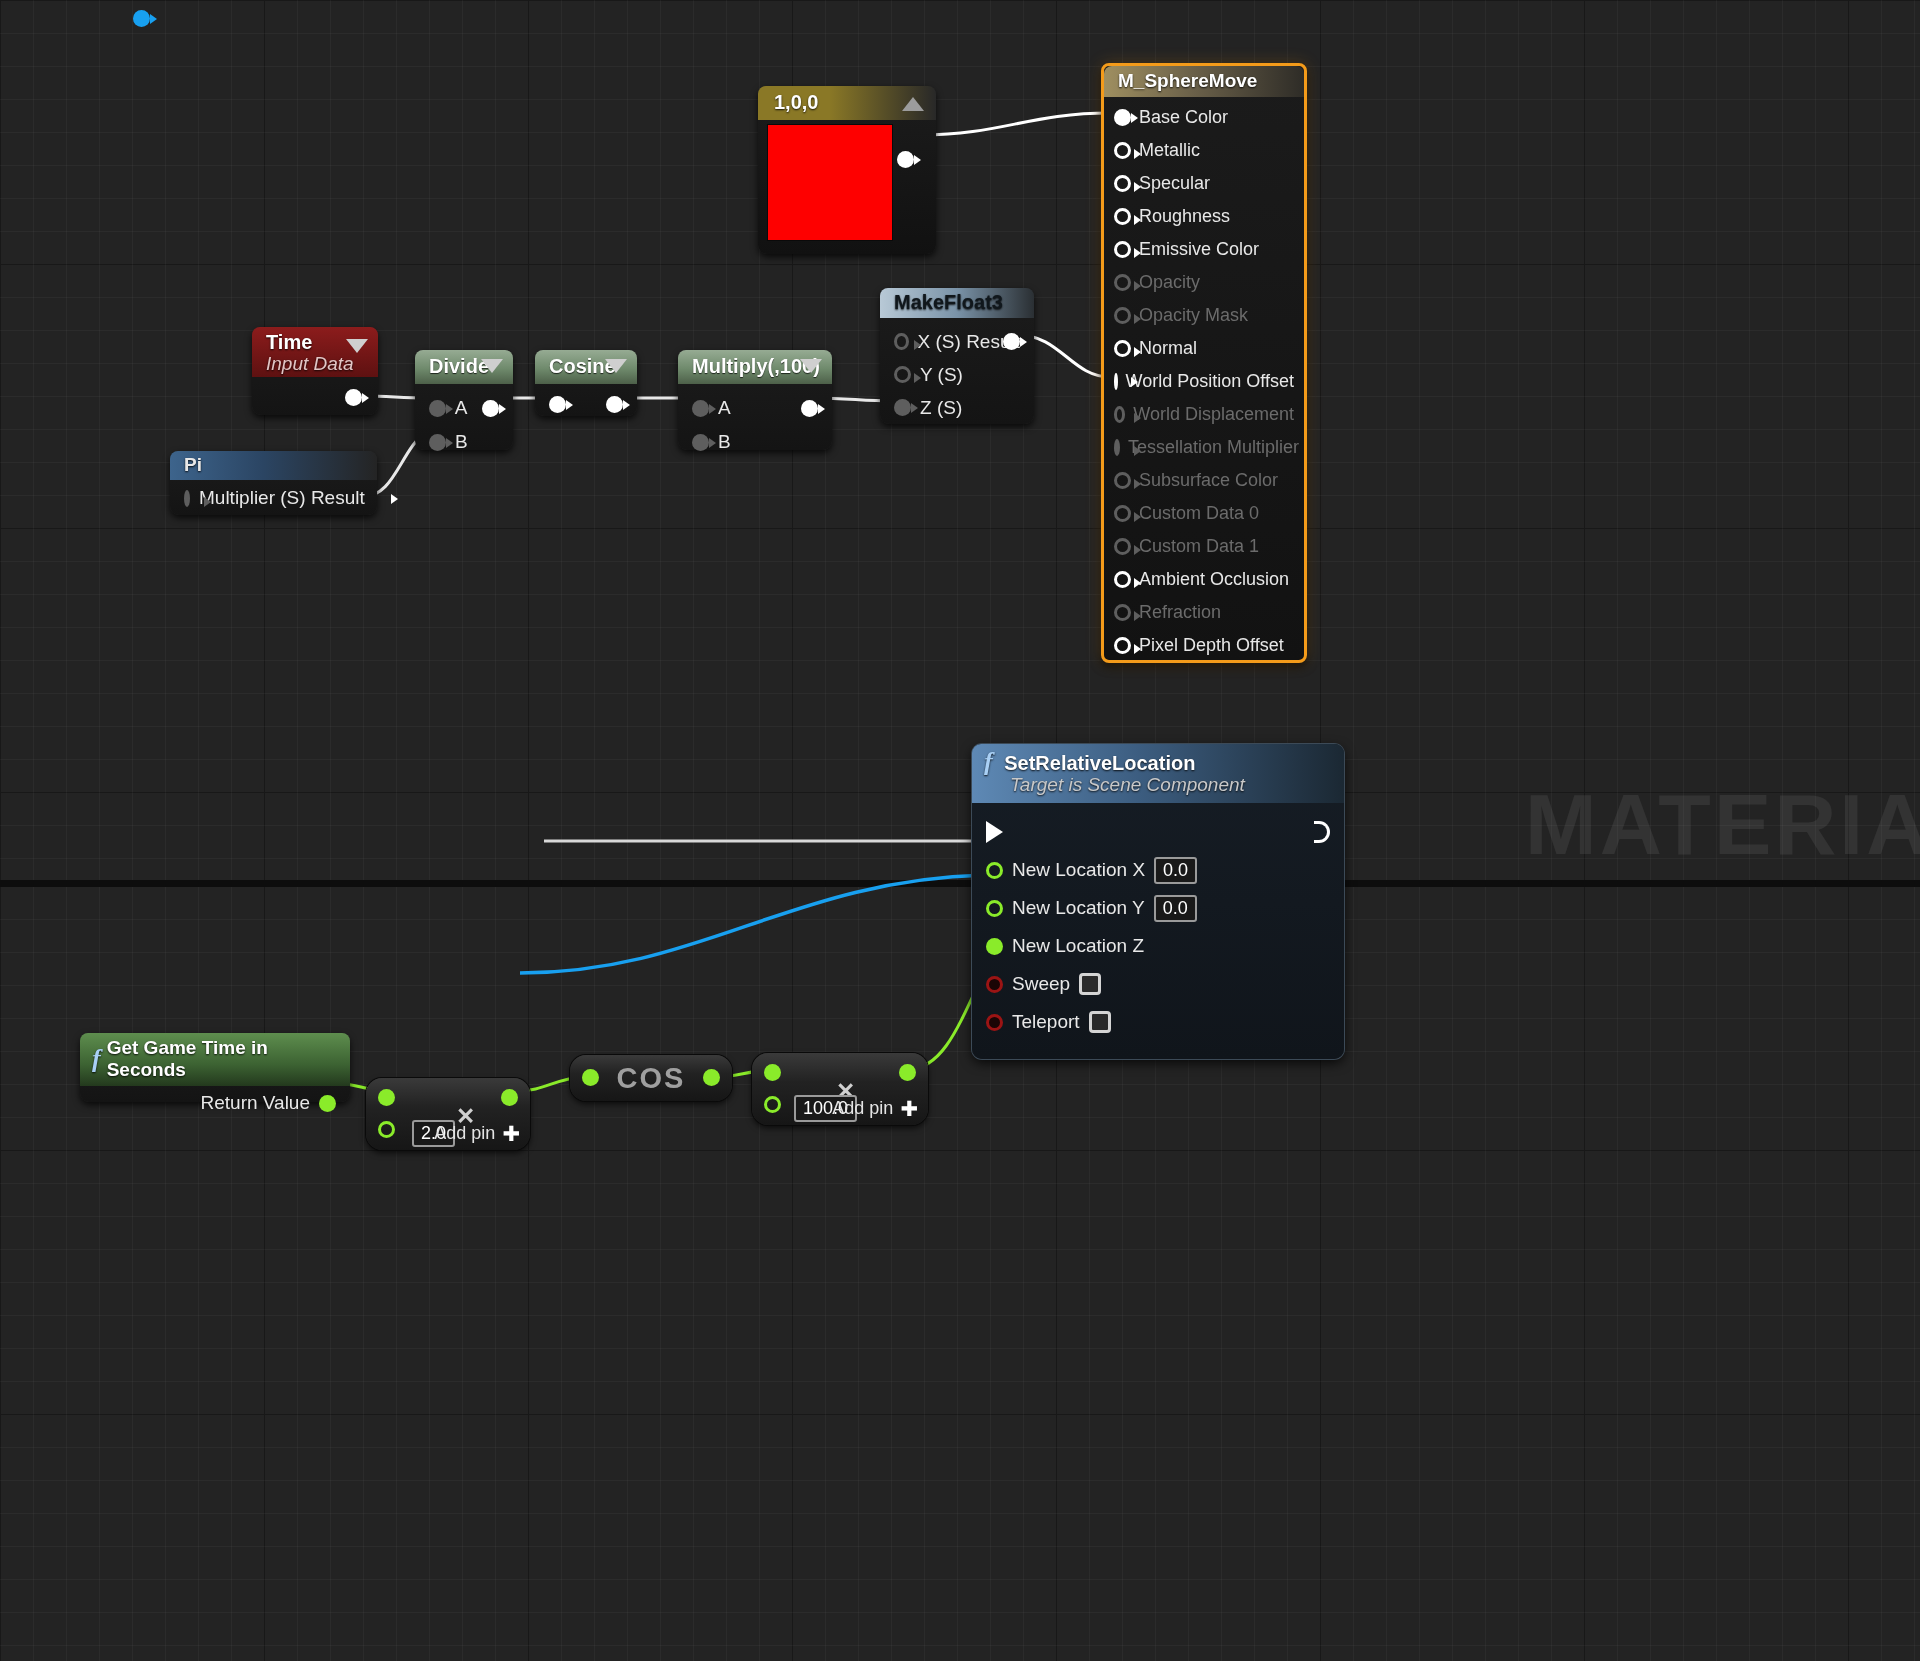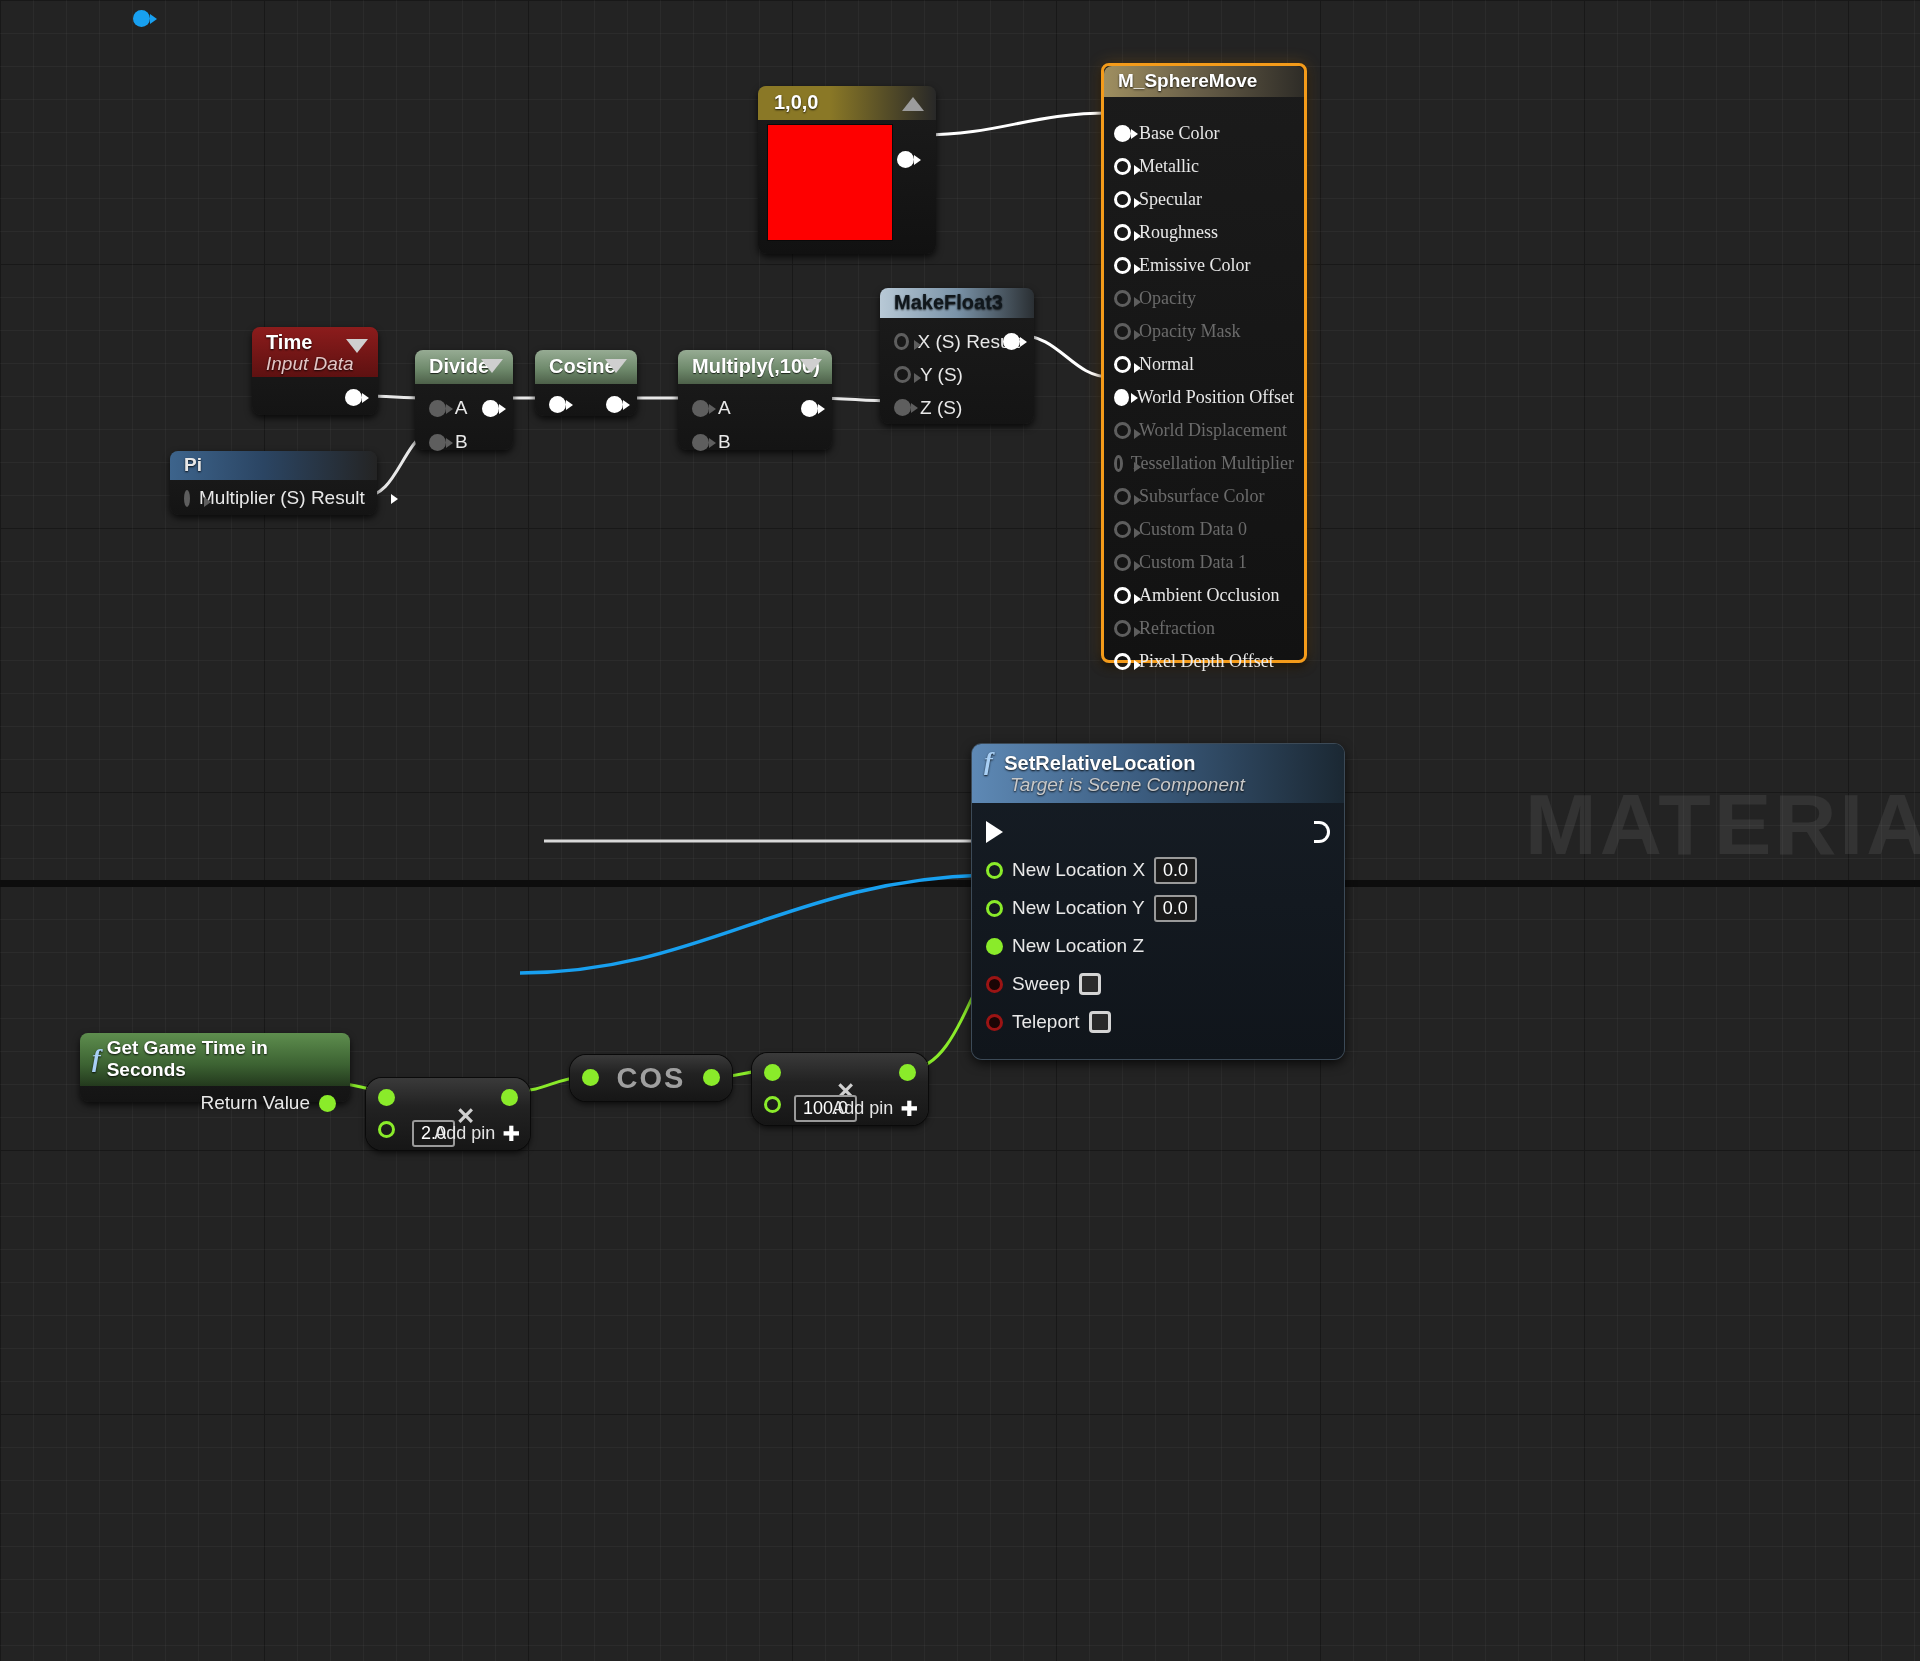--- a/index.html
+++ b/index.html
@@ -386,21 +386,21 @@
         <span class="pin filled-dim"></span>
         <span class="lbl">Z (S)</span>
       </div>
     </div>
   </div>
 
   <div class="node" id="node-material-output">
     <div class="node-title">
       <span>M_SphereMove</span>
     </div>
-    <div class="node-body" id="material-pin-list" style="padding-top:20px;font-family:Liberation Serif, serif;">
+    <div class="node-body" id="material-pin-list" style="padding-top:4px;">
         <div class="row">
           <span class="pin filled"></span>
           <span class="lbl">Base Color</span>
         </div>
         <div class="row">
           <span class="pin hollow"></span>
           <span class="lbl">Metallic</span>
         </div>
         <div class="row">
           <span class="pin hollow"></span>

